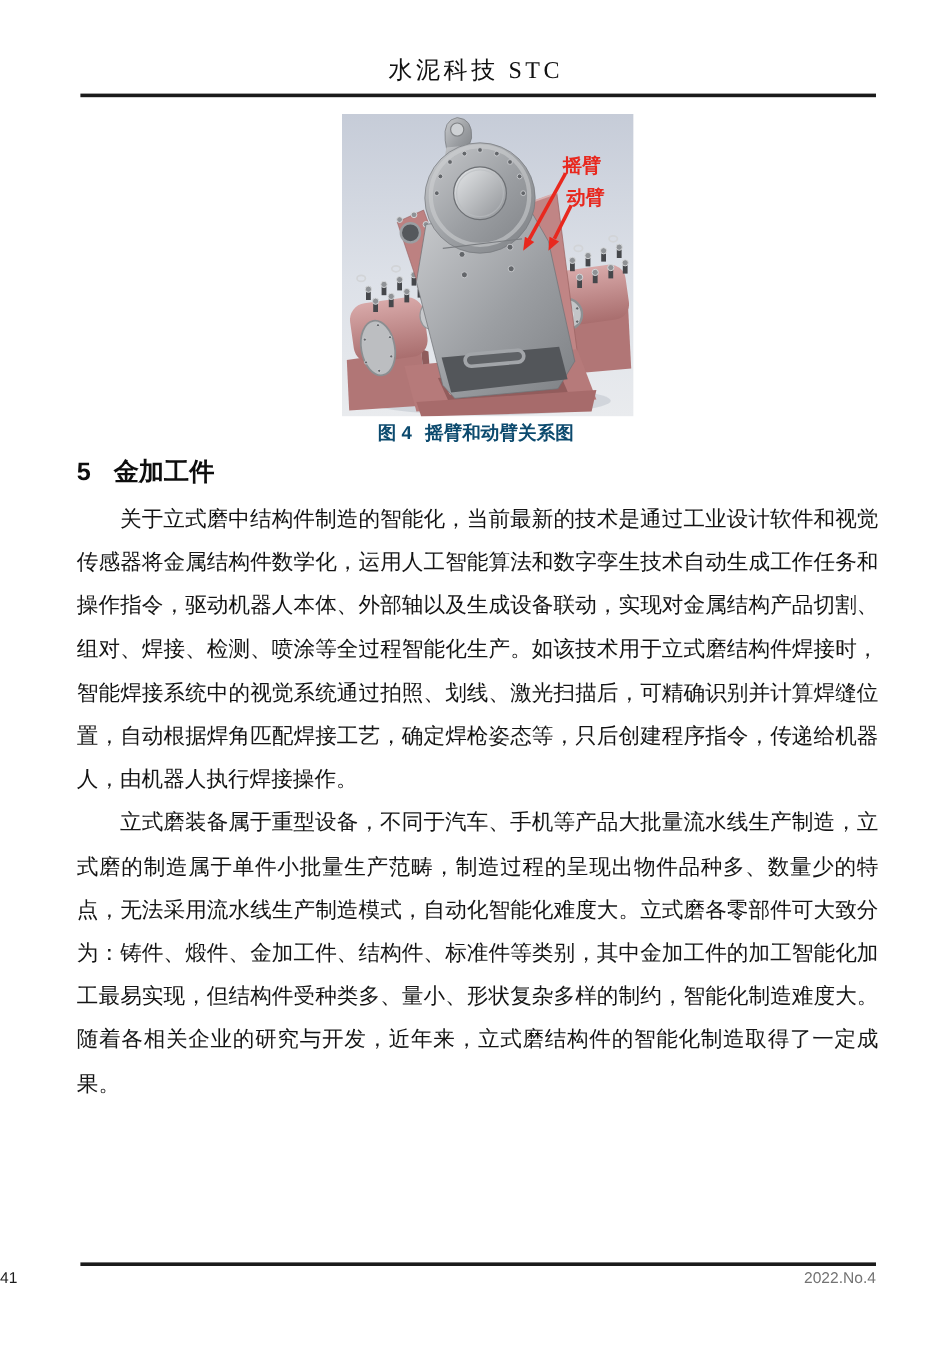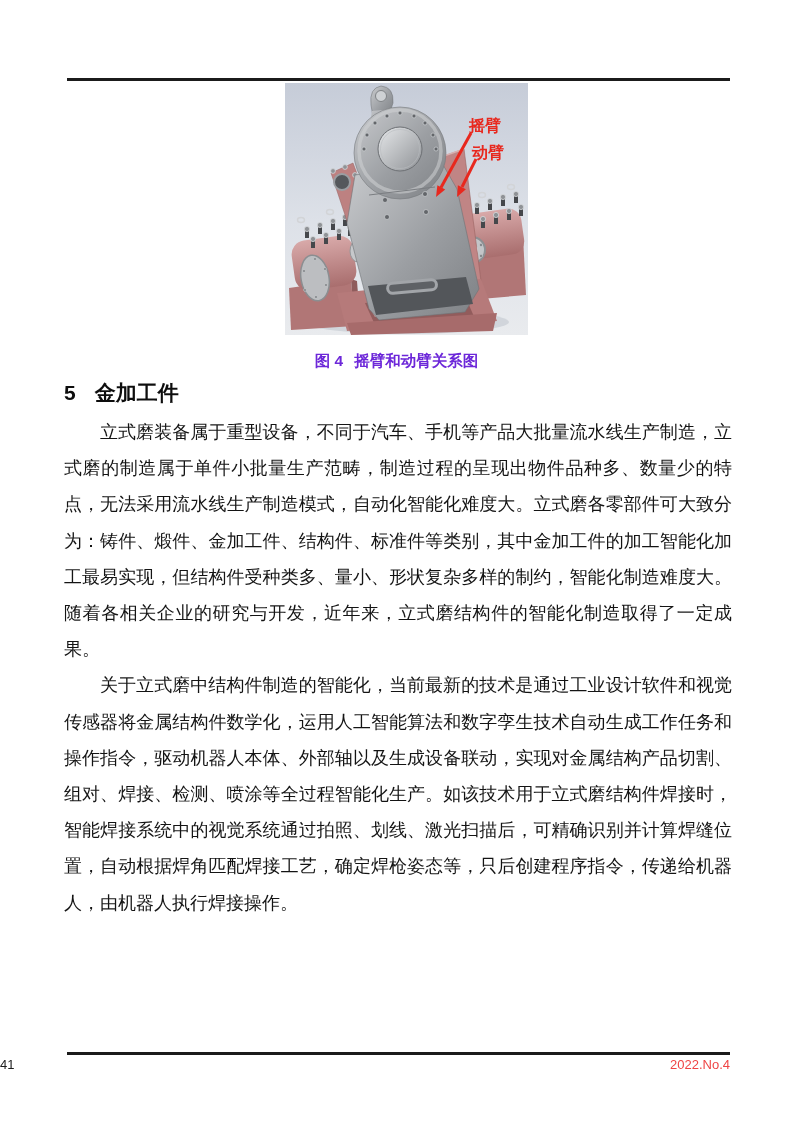--- a/index.html
+++ b/index.html
@@ -10,27 +10,27 @@
   }
   .header-title {
     position:absolute; top:45px; left:0; width:100%;
     text-align:center; font-size:20px; letter-spacing:3px;
     font-family:"Liberation Serif","DejaVu Serif",serif; color:#111;
   }
   .rule { position:absolute; left:67px; width:663px; height:2.5px; background:#1b1b1b; }
   .rule-top { top:78px; }
   .rule-bottom { top:1052px; }
 
-  .figure { position:absolute; left:285px; top:83px; width:243px; height:252px; }
+  .figure { position:absolute; left:285px; top:95px; width:243px; height:252px; }
   .figure svg { display:block; }
 
   .figure-caption {
     position:absolute; top:351px; left:0; width:100%; text-align:center;
     font-family:"Liberation Sans","DejaVu Sans",sans-serif; font-weight:bold;
-    font-size:15.5px; color:#6d28d9;
+    font-size:15.5px; color:#0c4a6e;
   }
   .figure-caption .cap-gap { margin-left:11px; }
 
   .section-heading {
     position:absolute; left:64px; top:379px;
     font-family:"Liberation Sans","DejaVu Sans",sans-serif; font-weight:bold;
     font-size:21px; color:#0d0d0d; display:flex; gap:19px; align-items:baseline;
   }
 
   .body-text { position:absolute; left:64px; top:414px; width:668px; }
@@ -39,37 +39,38 @@
     font-size:18px; line-height:36.2px; color:#141414;
     font-family:"Liberation Serif","DejaVu Serif",serif;
   }
 
   .footer-page {
     position:absolute; top:1057px; left:0; width:100%; text-align:left;
     font-family:"Liberation Sans","DejaVu Sans",sans-serif; font-size:13px; color:#1c1c1c;
   }
   .footer-issue {
     position:absolute; top:1057px; right:63px;
-    font-family:"Liberation Sans","DejaVu Sans",sans-serif; font-size:13px; color:#ef4444;
+    font-family:"Liberation Sans","DejaVu Sans",sans-serif; font-size:13px; color:#737373;
   }
 
   .anno-label {
     font-family:"Liberation Sans","DejaVu Sans",sans-serif;
     font-size:16px; font-weight:bold;
   }
   .stud-rod { fill:#45474b; }
   .stud-cap { fill:#8f9296; stroke:#d6d8da; stroke-width:0.8; }
   .washer   { fill:none; stroke:#d2d4d7; stroke-width:1.4; }
   .bolt-dot { fill:#63666a; stroke:#cfd1d4; stroke-width:0.7; }
 </style>
 </head>
 <body>
 
 <div class="page">
 
+  <div class="header-title">水泥科技 STC</div>
   <div class="rule rule-top"></div>
 
   <div class="figure">
     <svg viewBox="0 0 243 252" width="243" height="252">
       <defs>
         <linearGradient id="bgG" x1="0" y1="0" x2="0" y2="1">
           <stop offset="0" stop-color="#c6ccd8"></stop>
           <stop offset="0.55" stop-color="#dde1e8"></stop>
           <stop offset="1" stop-color="#e9ebee"></stop>
         </linearGradient>
@@ -223,21 +224,21 @@
   <div class="figure-caption">
     <span>图 4</span><span class="cap-gap">摇臂和动臂关系图</span>
   </div>
 
   <div class="section-heading">
     <span>5</span>
     <span>金加工件</span>
   </div>
 
   <div class="body-text">
+    <p>关于立式磨中结构件制造的智能化，当前最新的技术是通过工业设计软件和视觉传感器将金属结构件数学化，运用人工智能算法和数字孪生技术自动生成工作任务和操作指令，驱动机器人本体、外部轴以及生成设备联动，实现对金属结构产品切割、组对、焊接、检测、喷涂等全过程智能化生产。如该技术用于立式磨结构件焊接时，智能焊接系统中的视觉系统通过拍照、划线、激光扫描后，可精确识别并计算焊缝位置，自动根据焊角匹配焊接工艺，确定焊枪姿态等，只后创建程序指令，传递给机器人，由机器人执行焊接操作。</p>
     <p>立式磨装备属于重型设备，不同于汽车、手机等产品大批量流水线生产制造，立式磨的制造属于单件小批量生产范畴，制造过程的呈现出物件品种多、数量少的特点，无法采用流水线生产制造模式，自动化智能化难度大。立式磨各零部件可大致分为：铸件、煅件、金加工件、结构件、标准件等类别，其中金加工件的加工智能化加工最易实现，但结构件受种类多、量小、形状复杂多样的制约，智能化制造难度大。随着各相关企业的研究与开发，近年来，立式磨结构件的智能化制造取得了一定成果。</p>
-    <p>关于立式磨中结构件制造的智能化，当前最新的技术是通过工业设计软件和视觉传感器将金属结构件数学化，运用人工智能算法和数字孪生技术自动生成工作任务和操作指令，驱动机器人本体、外部轴以及生成设备联动，实现对金属结构产品切割、组对、焊接、检测、喷涂等全过程智能化生产。如该技术用于立式磨结构件焊接时，智能焊接系统中的视觉系统通过拍照、划线、激光扫描后，可精确识别并计算焊缝位置，自动根据焊角匹配焊接工艺，确定焊枪姿态等，只后创建程序指令，传递给机器人，由机器人执行焊接操作。</p>
   </div>
 
   <div class="rule rule-bottom"></div>
   <div class="footer-page">41</div>
   <div class="footer-issue">2022.No.4</div>
 
 </div>
 
 </body></html>

